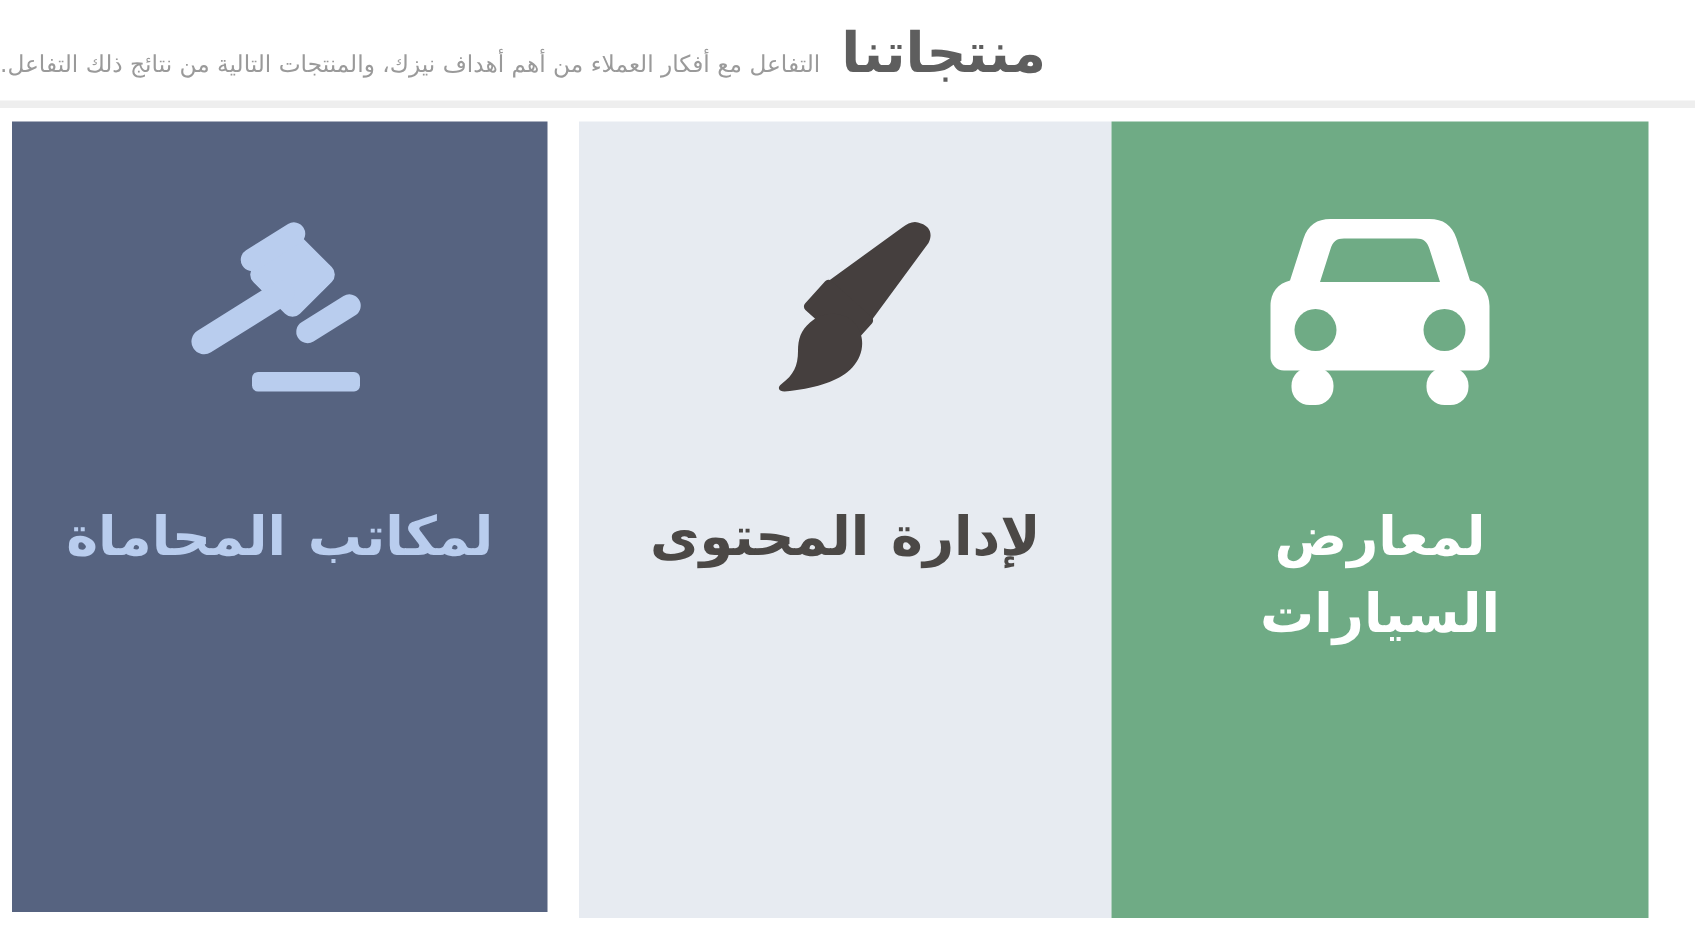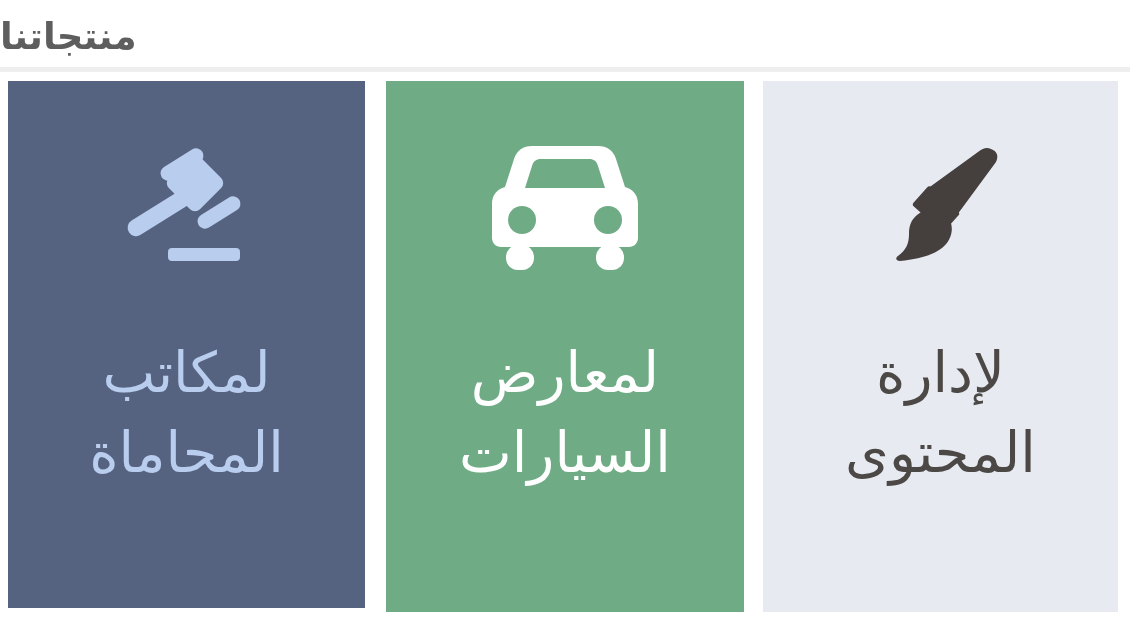--- a/index.html
+++ b/index.html
@@ -117,39 +117,40 @@
     justify-content: center;
     flex: none;
   }
   .card-icon-wrap svg {
     display: block;
   }
 
   .card-label {
     width: 84%;
     text-align: center;
-    font-size: 56px;
+    font-size: 36px;
     line-height: 1.42;
-    font-weight: normal;
+    font-weight: bold;
     direction: rtl;
     word-spacing: 2px;
     padding: 0 6px;
     box-sizing: border-box;
     margin: 0 auto;
   }
   .label-law { color: #b9cdee; }
   .label-cars { color: #ffffff; }
   .label-content { color: #4b4846; }
 </style>
 </head>
 <body>
 
 <div class="section-header">
   <div class="header-inner">
     <span class="section-title">منتجاتنا</span>
+    <span class="section-subtitle">التفاعل مع أفكار العملاء من أهم أهداف نيزك، والمنتجات التالية من نتائج ذلك التفاعل.</span>
   </div>
 </div>
 
 <div class="divider-band"></div>
 
 <div class="cards-strip">
 
   <div class="product-card card-law">
     <div class="card-icon-wrap">
       <svg width="132" height="132" viewBox="0 0 132 132" aria-hidden="true">
@@ -163,49 +164,49 @@
 
           <rect x="2" y="62" width="78" height="17" rx="8.5" transform="rotate(-32 41 70.5)"></rect>
 
           <rect x="47" y="107" width="72" height="13" rx="4"></rect>
         </g>
       </svg>
     </div>
     <div class="card-label label-law">لمكاتب المحاماة</div>
   </div>
 
+  <div class="product-card card-content">
+    <div class="card-icon-wrap">
+      <svg width="136" height="136" viewBox="0 0 136 136" aria-hidden="true">
+        <g fill="#453f3e">
+
+          <path d="M118 10c6 2 8 7 5 13L84 76 54 50 105 13c5-4 9-5 13-3z"></path>
+
+          <rect x="42" y="57" width="42" height="26" rx="3" transform="rotate(42 63 70)"></rect>
+
+          <path d="M44 76c10-9 25-7 31 2 7 10 4 23-6 31-9 7-22 11-42 13-4 0-5-3-2-5 8-6 11-12 11-22 0-8 2-14 8-19z"></path>
+        </g>
+      </svg>
+    </div>
+    <div class="card-label label-content">لإدارة المحتوى</div>
+  </div>
+
   <div class="product-card card-cars">
     <div class="card-icon-wrap">
       <svg width="170" height="126" viewBox="0 0 170 126" aria-hidden="true">
         <g fill="#ffffff">
 
           <path d="M12 60c0-9 5-15 13-17l9-28c3-9 9-13 18-13h66c9 0 15 4 18 13l9 28c8 2 13 8 13 17v34c0 5-4 9-9 9H21c-5 0-9-4-9-9V60z"></path>
 
           <rect x="26" y="101" width="28" height="25" rx="12"></rect>
           <rect x="116" y="101" width="28" height="25" rx="12"></rect>
         </g>
 
         <path d="M45 44l7-22c1.5-5 4-7 9-7h48c5 0 7.5 2 9 7l7 22H45z" fill="#6fab85"></path>
 
         <circle cx="42" cy="76" r="14" fill="#6fab85"></circle>
         <circle cx="128" cy="76" r="14" fill="#6fab85"></circle>
       </svg>
     </div>
     <div class="card-label label-cars">لمعارض السيارات</div>
   </div>
 
-  <div class="product-card card-content">
-    <div class="card-icon-wrap">
-      <svg width="136" height="136" viewBox="0 0 136 136" aria-hidden="true">
-        <g fill="#453f3e">
-
-          <path d="M118 10c6 2 8 7 5 13L84 76 54 50 105 13c5-4 9-5 13-3z"></path>
-
-          <rect x="42" y="57" width="42" height="26" rx="3" transform="rotate(42 63 70)"></rect>
-
-          <path d="M44 76c10-9 25-7 31 2 7 10 4 23-6 31-9 7-22 11-42 13-4 0-5-3-2-5 8-6 11-12 11-22 0-8 2-14 8-19z"></path>
-        </g>
-      </svg>
-    </div>
-    <div class="card-label label-content">لإدارة المحتوى</div>
-  </div>
-
 </div>
 
 </body></html>

